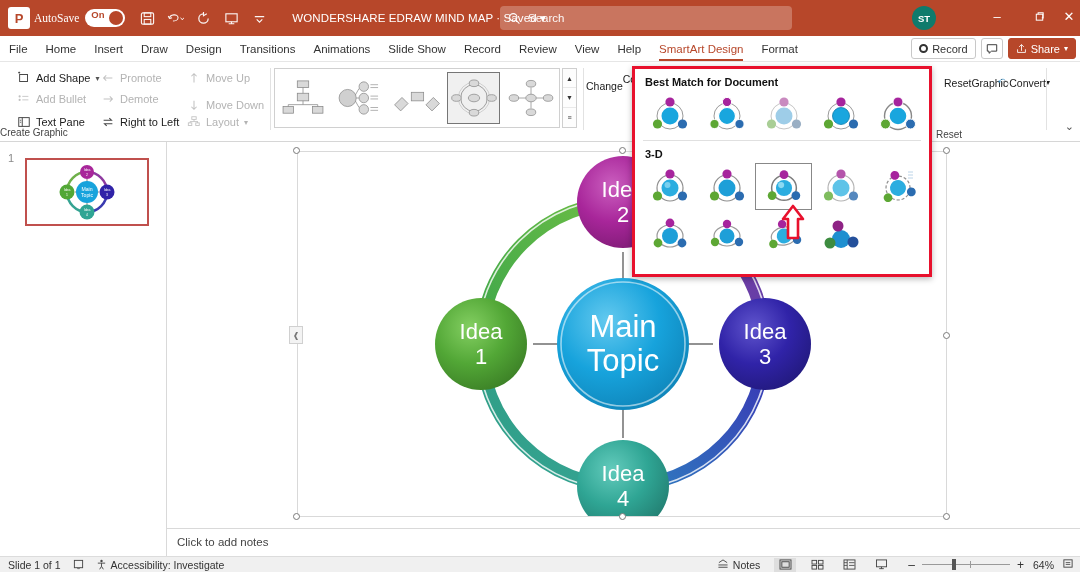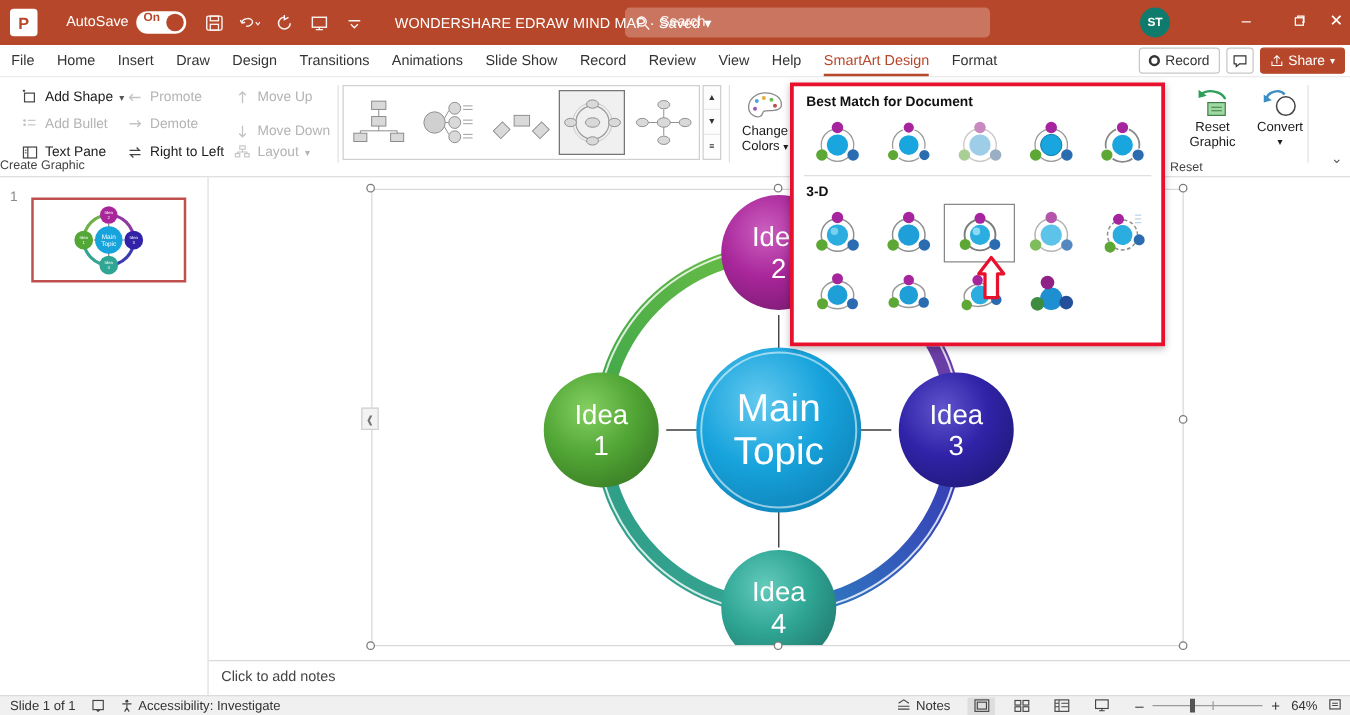--- a/index.html
+++ b/index.html
@@ -15,21 +15,21 @@
   .titlebar {
     position: absolute; left: 0; top: 0; width: 1080px; height: 36px;
     background: #B7472A; display: flex; align-items: center;
     color: #fff; font-size: 11px;
   }
   .pp-logo {
     width: 22px; height: 22px; margin-left: 8px; border-radius: 3px;
     background: #fff; color: #B7472A; font-weight: bold; font-size: 13px;
     display: flex; align-items: center; justify-content: center;
   }
-  .autosave-label { margin-left: 23px; font-size: 11.5px; }
+  .autosave-label { margin-left: 4px; font-size: 11.5px; font-family: Liberation Serif, serif; }
   .toggle {
     margin-left: 6px; width: 40px; height: 18px; border-radius: 9px;
     background: #fff; position: relative; display: flex; 
   }
   .toggle .tg-text { color: #B7472A; font-size: 9.5px; font-weight: bold; margin-left: 6px; }
   .toggle .knob {
     position: absolute; right: 2px; top: 2px; width: 14px; height: 14px;
     border-radius: 50%; background: #B7472A;
   }
   .qat { display: flex; align-items: center; gap: 11px; margin-left: 14px; }
@@ -110,21 +110,21 @@
   .lay-cell.sel { border: 1px solid #767676; background: #f0f0f0; }
   .lay-scroll {
     position: absolute; left: 290px; top: 6px; width: 15px; height: 60px;
     border: 1px solid #cfcfcf; background: #fdfdfd;
     display: flex; flex-direction: column; justify-content: space-between;
   }
   .lay-scroll div { height: 19px; display: flex; align-items: center; justify-content: center; font-size: 7px; color: #333; border-bottom: 1px solid #e9e9e9; }
 
   
   .big-btn {
-    position: absolute; width: 52px; display: flex; flex-direction: column;
+    position: absolute; width: 52px; display: flex; 
     align-items: center; font-size: 10.5px; color: #1b1b1b; text-align: center; line-height: 12px;
   }
 
   
   .sa-drop {
     position: absolute; left: 632px; top: 66px; width: 300px; height: 211px;
     background: #fff; border: 3px solid #E8112D; z-index: 40;
     box-shadow: 0 2px 6px rgba(0,0,0,.28);
   }
   .sa-head { font-size: 11px; font-weight: bold; color: #111; padding: 7px 0 3px 10px; }

